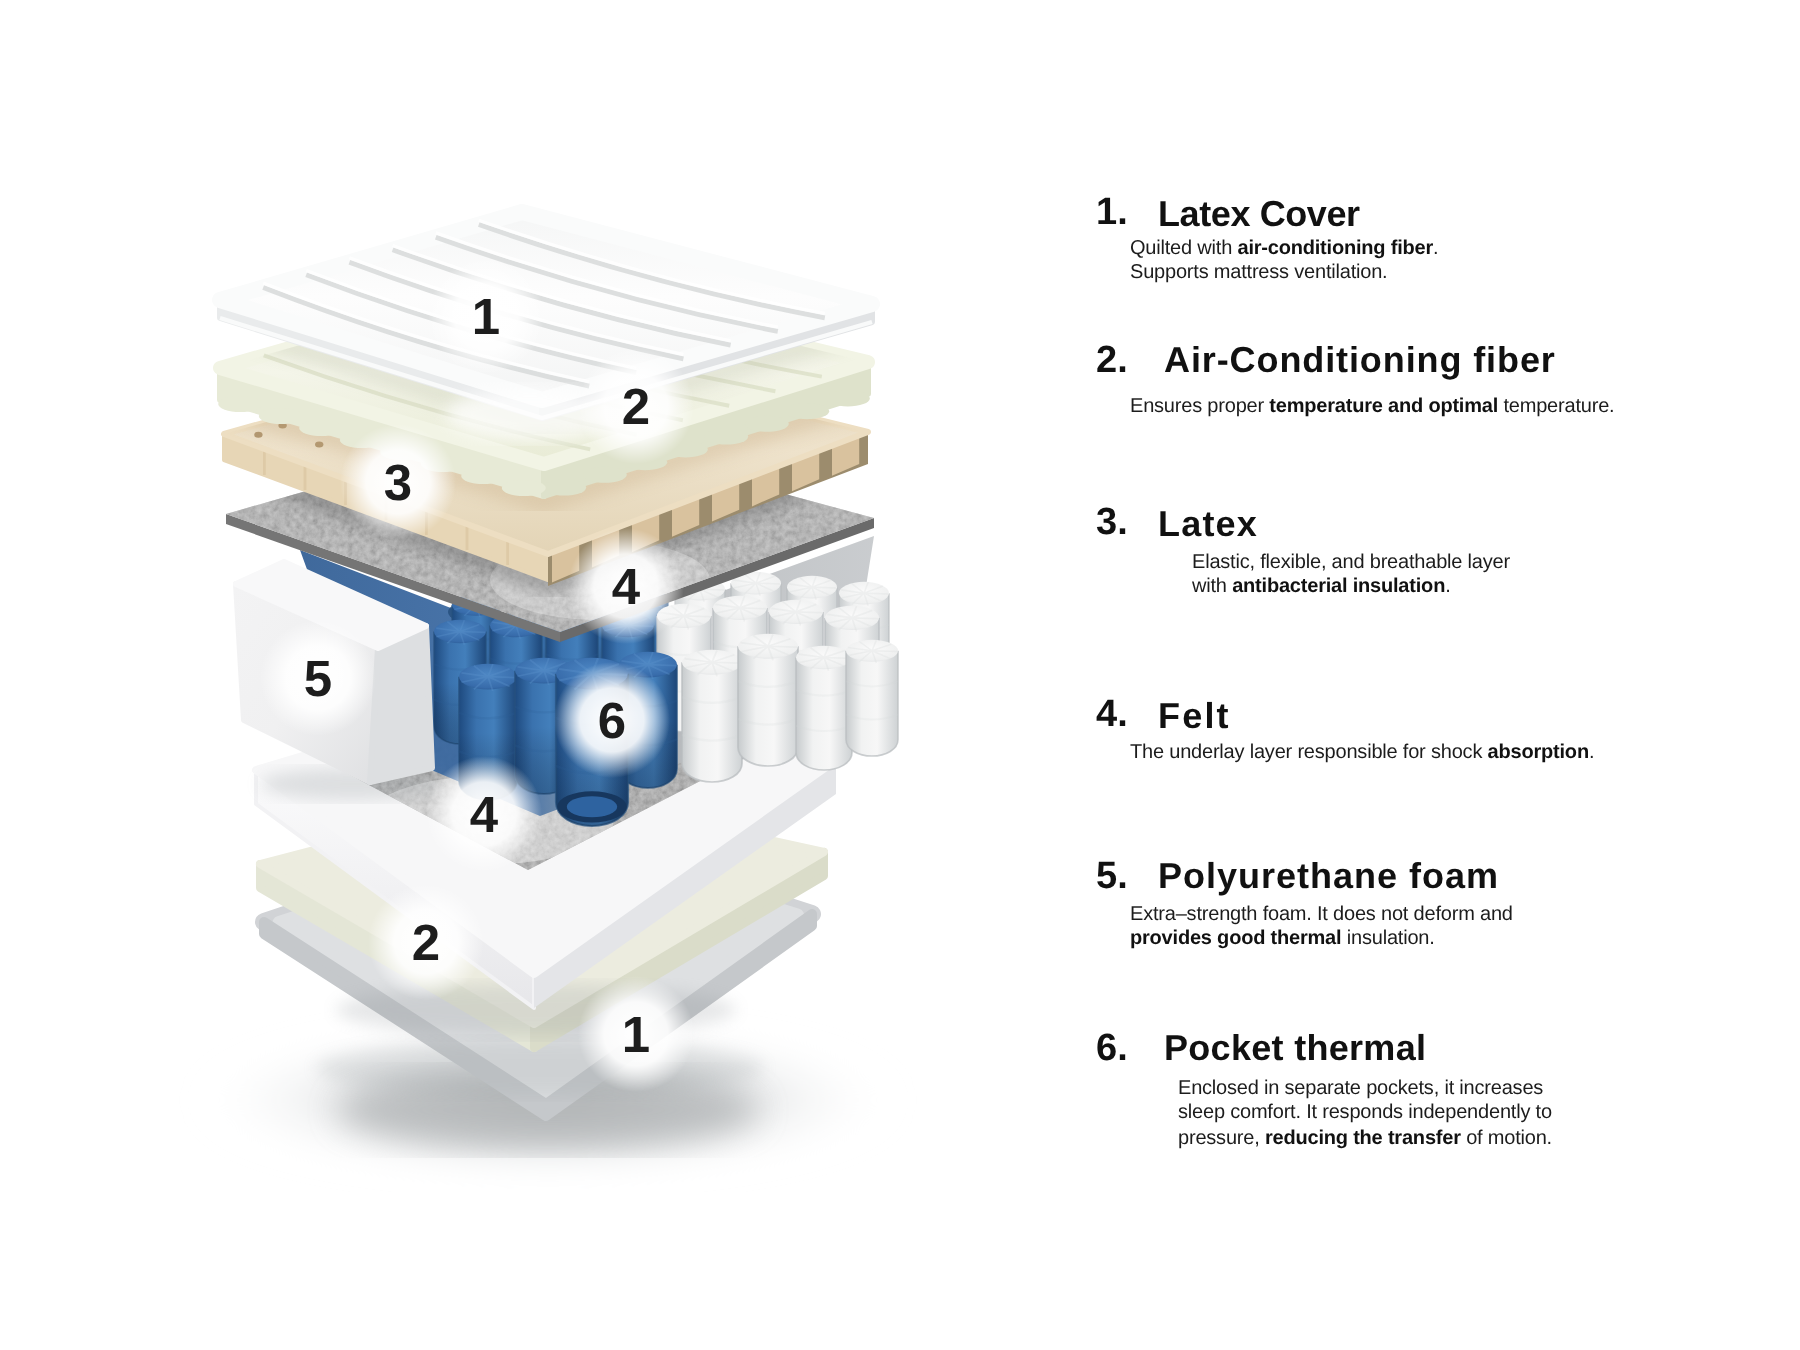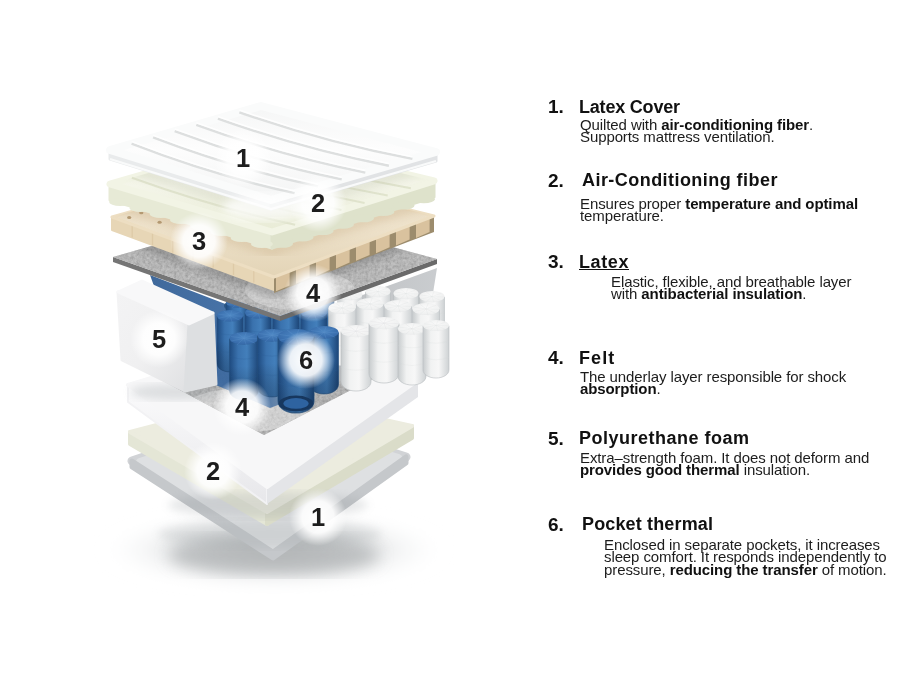--- a/index.html
+++ b/index.html
@@ -1,20 +1,20 @@
 <!DOCTYPE html>
 <html><head>
 <meta charset="utf-8">
 <style>
   html,body{margin:0;padding:0;}
   body{width:900px;height:675px;background:#ffffff;position:relative;overflow:hidden;
        font-family:"Liberation Sans", sans-serif;}
   .num{position:absolute;left:548px;font-weight:bold;font-size:19px;color:#111;line-height:1;}
   .head{position:absolute;left:579px;font-weight:bold;font-size:18px;color:#111;line-height:1;letter-spacing:-0.2px;text-align:center;}
-  .body{position:absolute;left:580px;font-size:15px;color:#1c1c1c;line-height:12.4px;letter-spacing:-0.1px;}
+  .body{position:absolute;left:565px;font-size:10px;color:#1c1c1c;line-height:12.4px;letter-spacing:-0.1px;}
   .body b{font-weight:bold;color:#111;}
 </style>
 </head>
 <body>
 
 <div id="svgwrap" style="position:absolute;left:0;top:0;width:540px;height:675px;"><svg width="540" height="675" viewBox="0 0 540 675">
 <defs>
 <filter id="grain" x="-5%" y="-5%" width="110%" height="110%">
           <feTurbulence type="fractalNoise" baseFrequency="0.35" numOctaves="4" seed="7"></feTurbulence>
           <feColorMatrix type="saturate" values="0"></feColorMatrix>
@@ -468,21 +468,21 @@
 
 <div class="num" style="top:97px;">1.</div>
 <div class="head" style="top:97.5px;">Latex Cover</div>
 <div class="body" style="top:118.5px;">Quilted with <b>air-conditioning fiber</b>.<br>Supports mattress ventilation.</div>
 
 <div class="num" style="top:171px;">2.</div>
 <div class="head" style="top:171px;left:582px;letter-spacing:0.45px;">Air-Conditioning fiber</div>
 <div class="body" style="top:198px;">Ensures proper <b>temperature and optimal</b> temperature.</div>
 
 <div class="num" style="top:252px;">3.</div>
-<div class="head" style="top:252.5px;letter-spacing:0.6px;text-decoration:underline;">Latex</div>
+<div class="head" style="top:252.5px;letter-spacing:0.6px;">Latex</div>
 <div class="body" style="top:276px;margin-left:31px;">Elastic, flexible, and breathable layer<br>with <b>antibacterial insulation</b>.</div>
 
 <div class="num" style="top:347.5px;">4.</div>
 <div class="head" style="top:349px;letter-spacing:1.1px;">Felt</div>
 <div class="body" style="top:371px;">The underlay layer responsible for shock <b>absorption</b>.</div>
 
 <div class="num" style="top:429px;">5.</div>
 <div class="head" style="top:428.5px;letter-spacing:0.5px;">Polyurethane foam</div>
 <div class="body" style="top:452px;">Extra–strength foam. It does not deform and<br><b>provides good thermal</b> insulation.</div>
 

